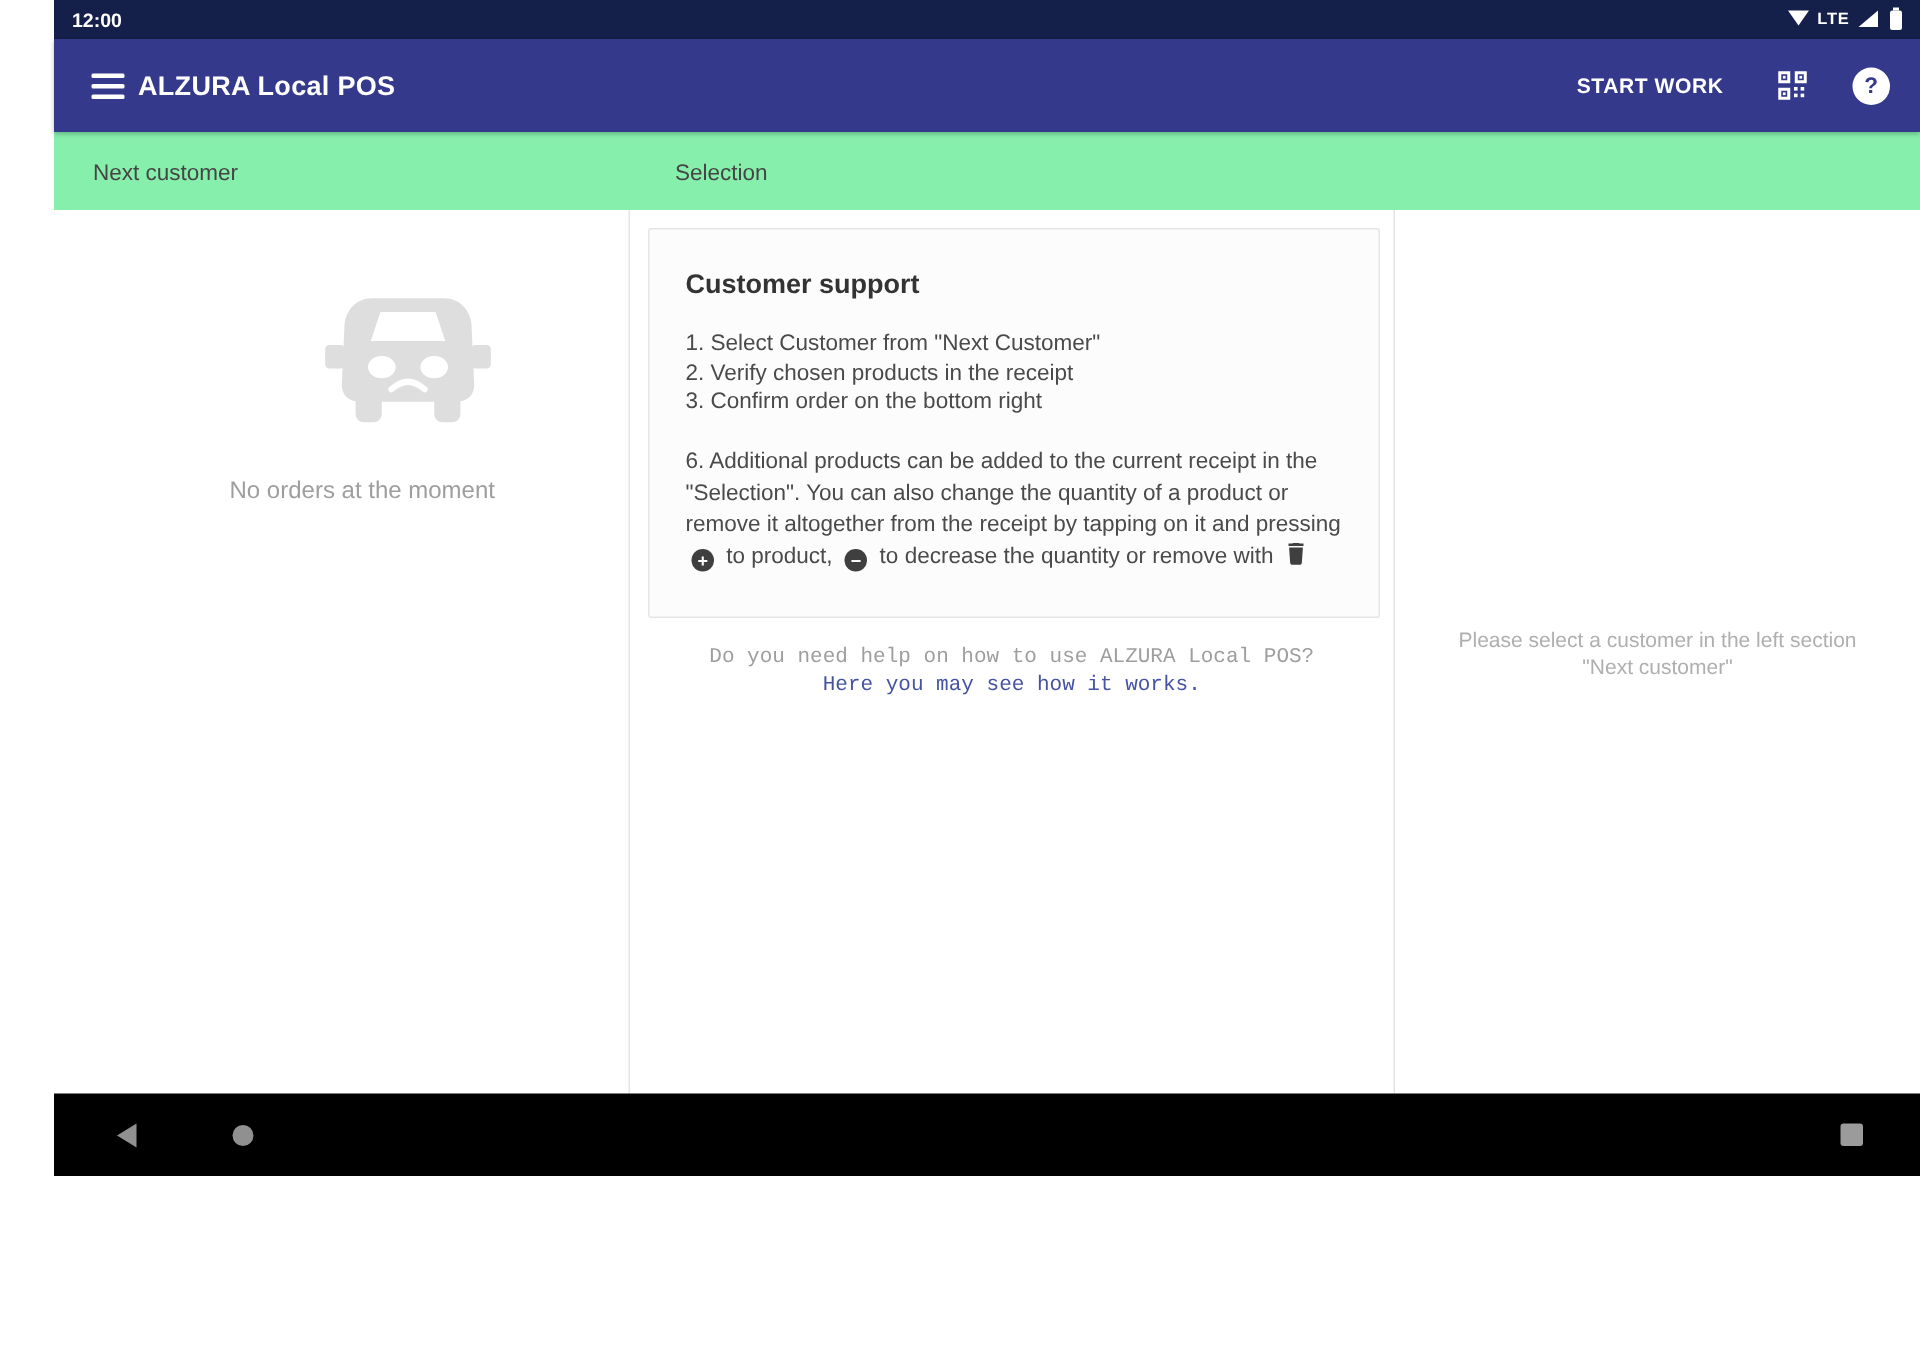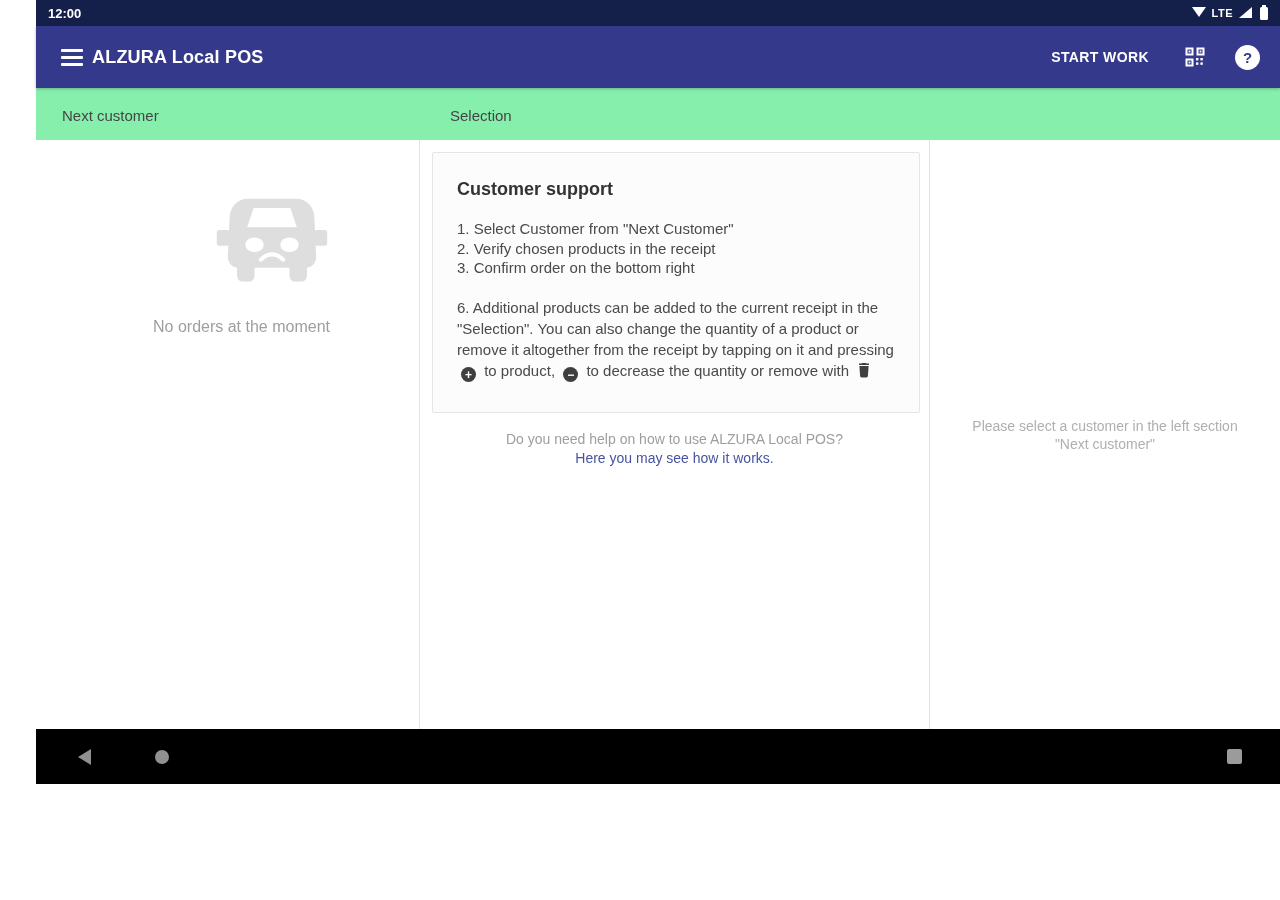--- a/index.html
+++ b/index.html
@@ -44,21 +44,21 @@
   .col-mid { width:510px; border-right:1px solid #e3e3e3; }
   .card { margin:12px 9px 0 12px; background:#fcfcfc; border:1px solid #e5e5e5; border-radius:2px; padding:26px 24px 30px; }
   .card-title { font-size:18px; color:#333; font-weight:600; margin-bottom:19px; }
   .step { font-size:15px; color:#4a4a4a; line-height:19.5px; }
   .step4 { font-size:15px; color:#4a4a4a; line-height:21px; margin-top:19px; }
   .inline-circle { display:inline-flex; width:15px; height:15px; border-radius:50%; background:#3f3f3f; color:#fff; align-items:center; justify-content:center; font-size:12px; font-weight:bold; vertical-align:-3px; margin:0 4px; line-height:1; }
   .inline-circle.plus::before { content:"+"; }
   .inline-circle.minus::before { content:"\2212"; }
   .trash-wrap { display:inline-flex; vertical-align:-2px; margin-left:5px; }
 
-  .help-block { margin-top:17px; text-align:center; font-size:14px; line-height:19px; }
+  .help-block { margin-top:17px; text-align:center; font-size:14px; line-height:19px;font-family:Liberation Mono, monospace; }
   .help-question { color:#9e9e9e; }
   .help-link { color:#4653a2; text-decoration:none; cursor:pointer; display:inline-block; }
 
   .col-right { flex:1; display:flex; align-items:center; justify-content:center; }
   .receipt-empty { text-align:center; font-size:14px; color:#afafaf; line-height:18px; }
 
   
   .nav-bar { flex:0 0 55px; background:#000; display:flex; align-items:center; }
   .nav-btn { background:none; border:none; cursor:pointer; padding:6px; display:flex; align-items:center; justify-content:center; }
   .back-icon { width:0; height:0; border-top:8px solid transparent; border-bottom:8px solid transparent; border-right:13px solid #909090; }

